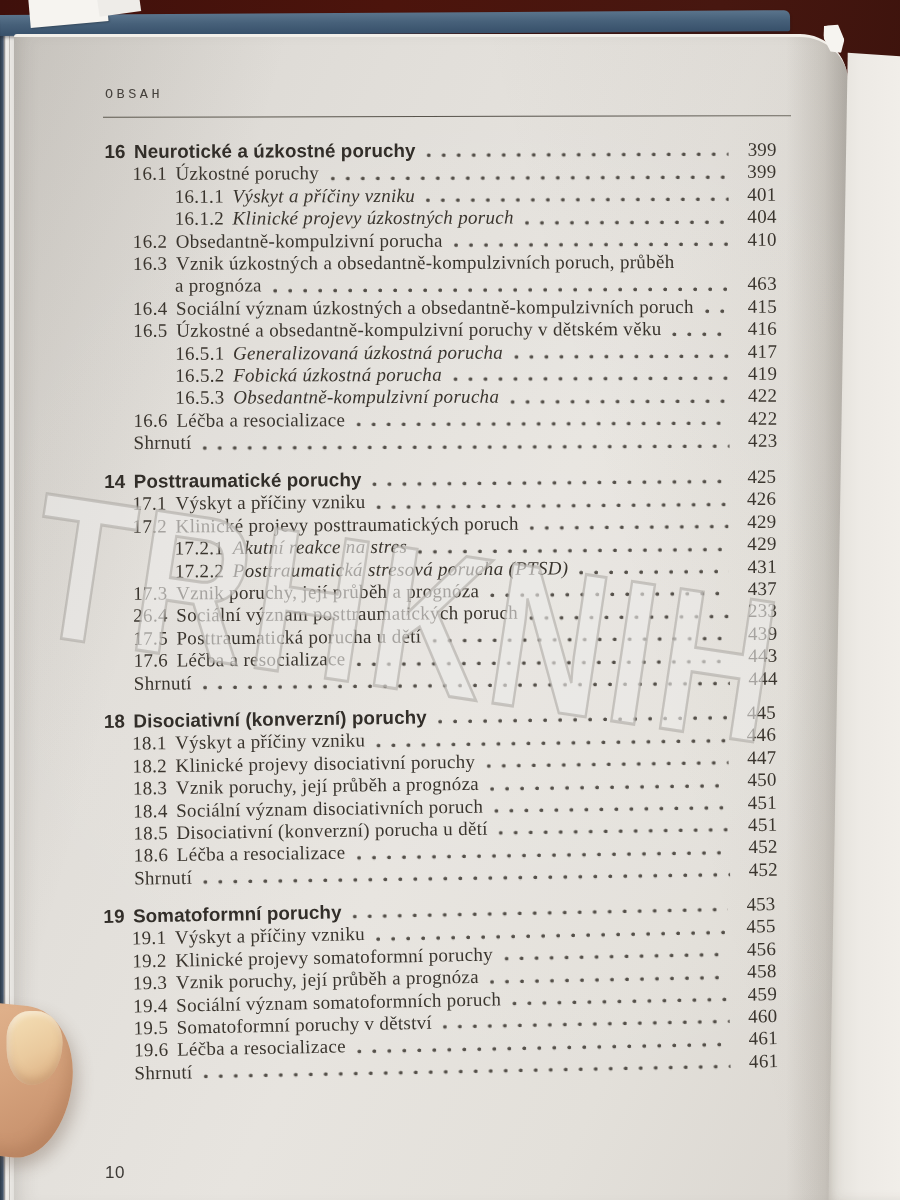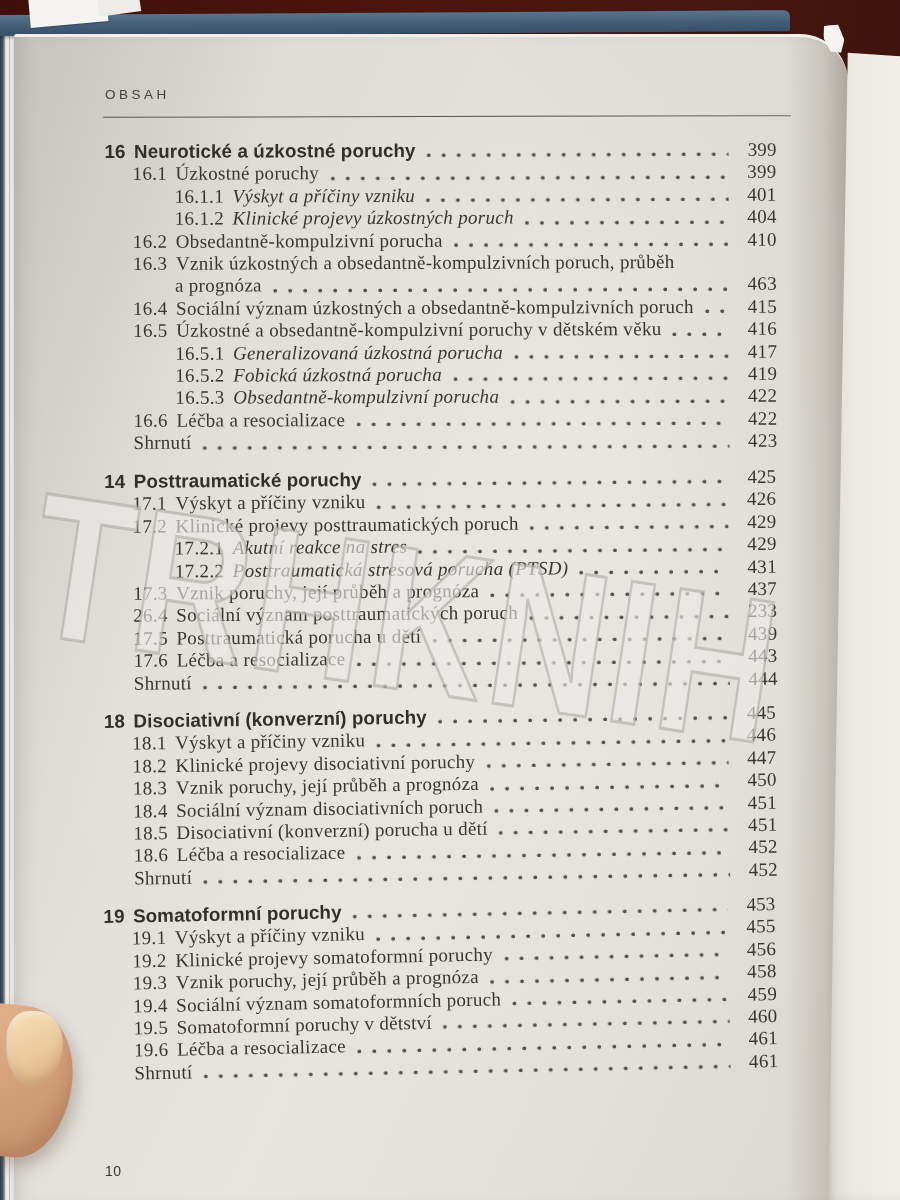--- a/index.html
+++ b/index.html
@@ -45,27 +45,27 @@
     clip-path:polygon(33% 4.4%, 101% 4.7%, 101% 101%, 8% 101%);
     background:linear-gradient(90deg,#d8d4ce 0%,#e5e2dc 20%,#edeae5 48%,#f1eee9 100%);
     box-shadow:inset 12px 0 16px -7px rgba(90,78,62,.32);}
   .scrap{position:absolute;left:824px;top:24px;width:20px;height:30px;z-index:7;
     background:#f6f4f0;transform:rotate(-12deg);
     clip-path:polygon(15% 0,85% 6%,100% 60%,70% 100%,20% 88%,0 40%);}
 
   
   .content{position:absolute;left:91px;top:104px;width:672px;}
   .page-header{position:absolute;left:91px;top:50px;
-    font-family:Liberation Sans, sans-serif;font-size:13.5px;
+    font-family:Liberation Mono, monospace;font-size:13.5px;
     letter-spacing:3.5px;color:#45413c;}
   .header-rule{position:absolute;left:89px;top:79px;width:688px;height:1.4px;
     background:linear-gradient(90deg,#5d594f 0%,#55514a 70%,#6b675e 100%);
     transform:rotate(-.12deg);}
   .folio{position:absolute;left:91px;top:1126px;
-    font-family:"Liberation Sans","DejaVu Sans",sans-serif;font-size:14px;
+    font-family:"Liberation Sans","DejaVu Sans",sans-serif;font-size:17px;
     letter-spacing:.5px;color:#3c3935;}
 
   .toc-section + .toc-section{margin-top:16px;}
   .toc-section{transform-origin:left center;}
   .sec-0{transform:rotate(-.2deg);}
   .sec-1{transform:rotate(-.45deg);}
   .sec-2{transform:rotate(-.8deg);}
   .sec-3{transform:rotate(-1.1deg);}
 
   .row{display:flex;align-items:baseline;line-height:22.4px;font-size:19px;

